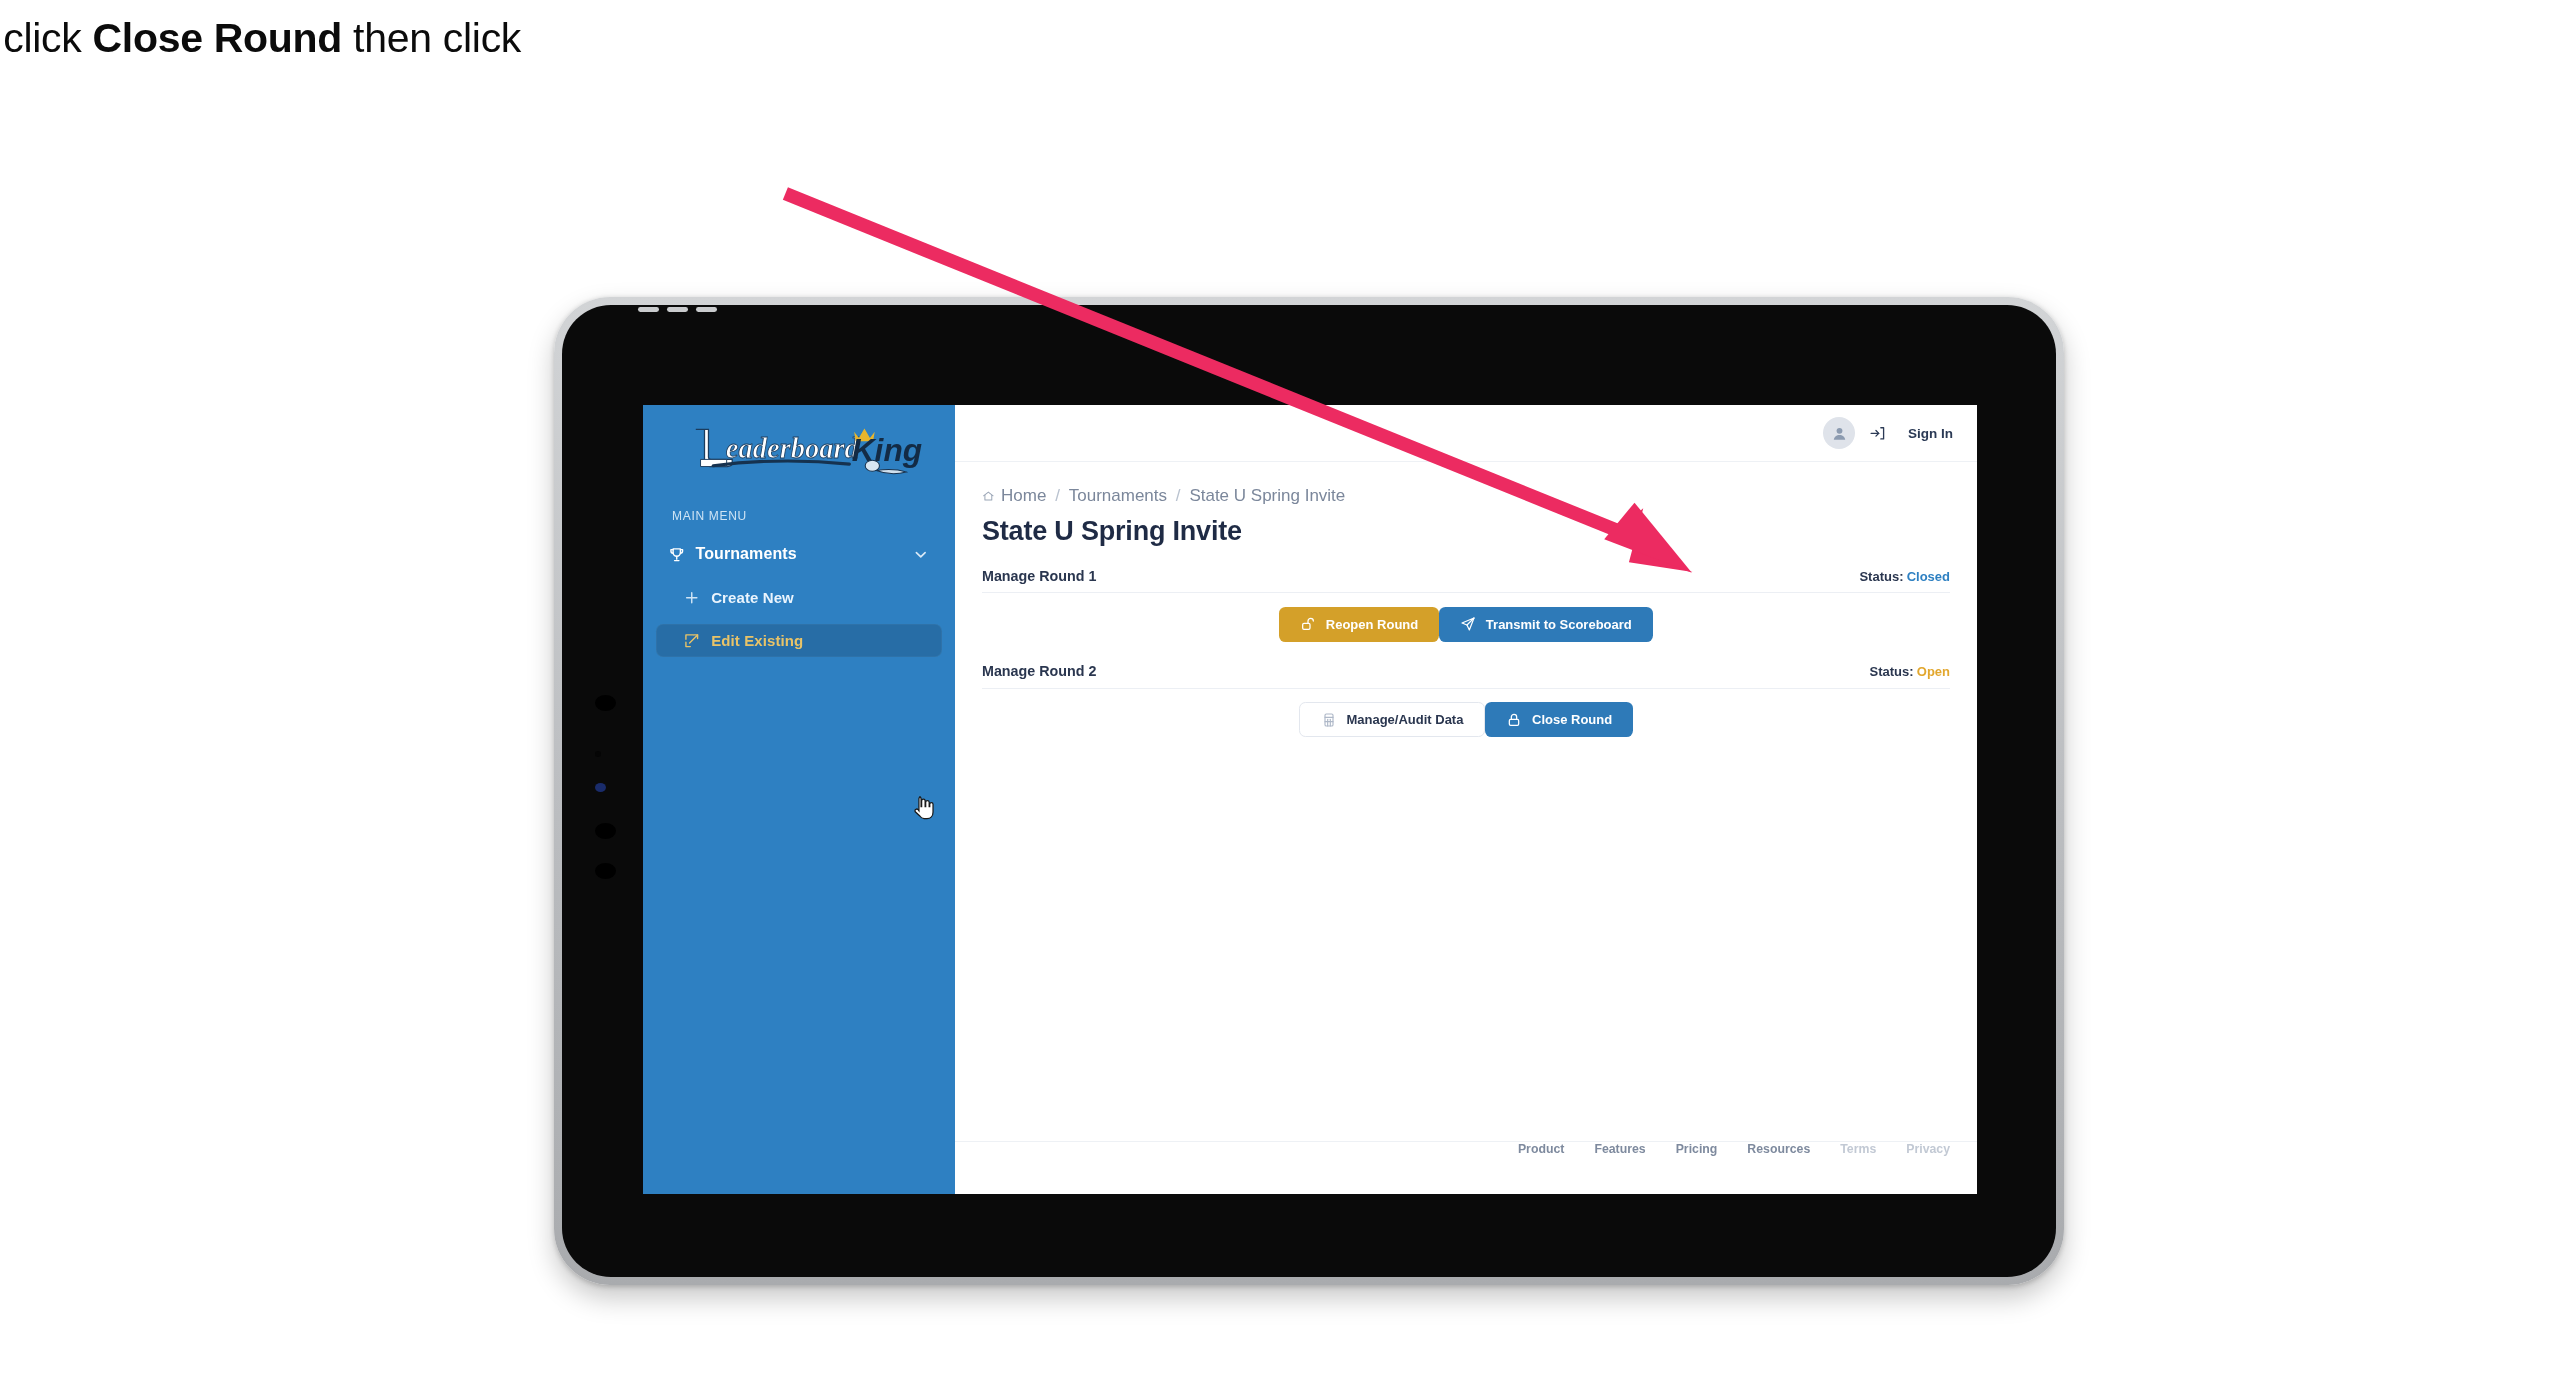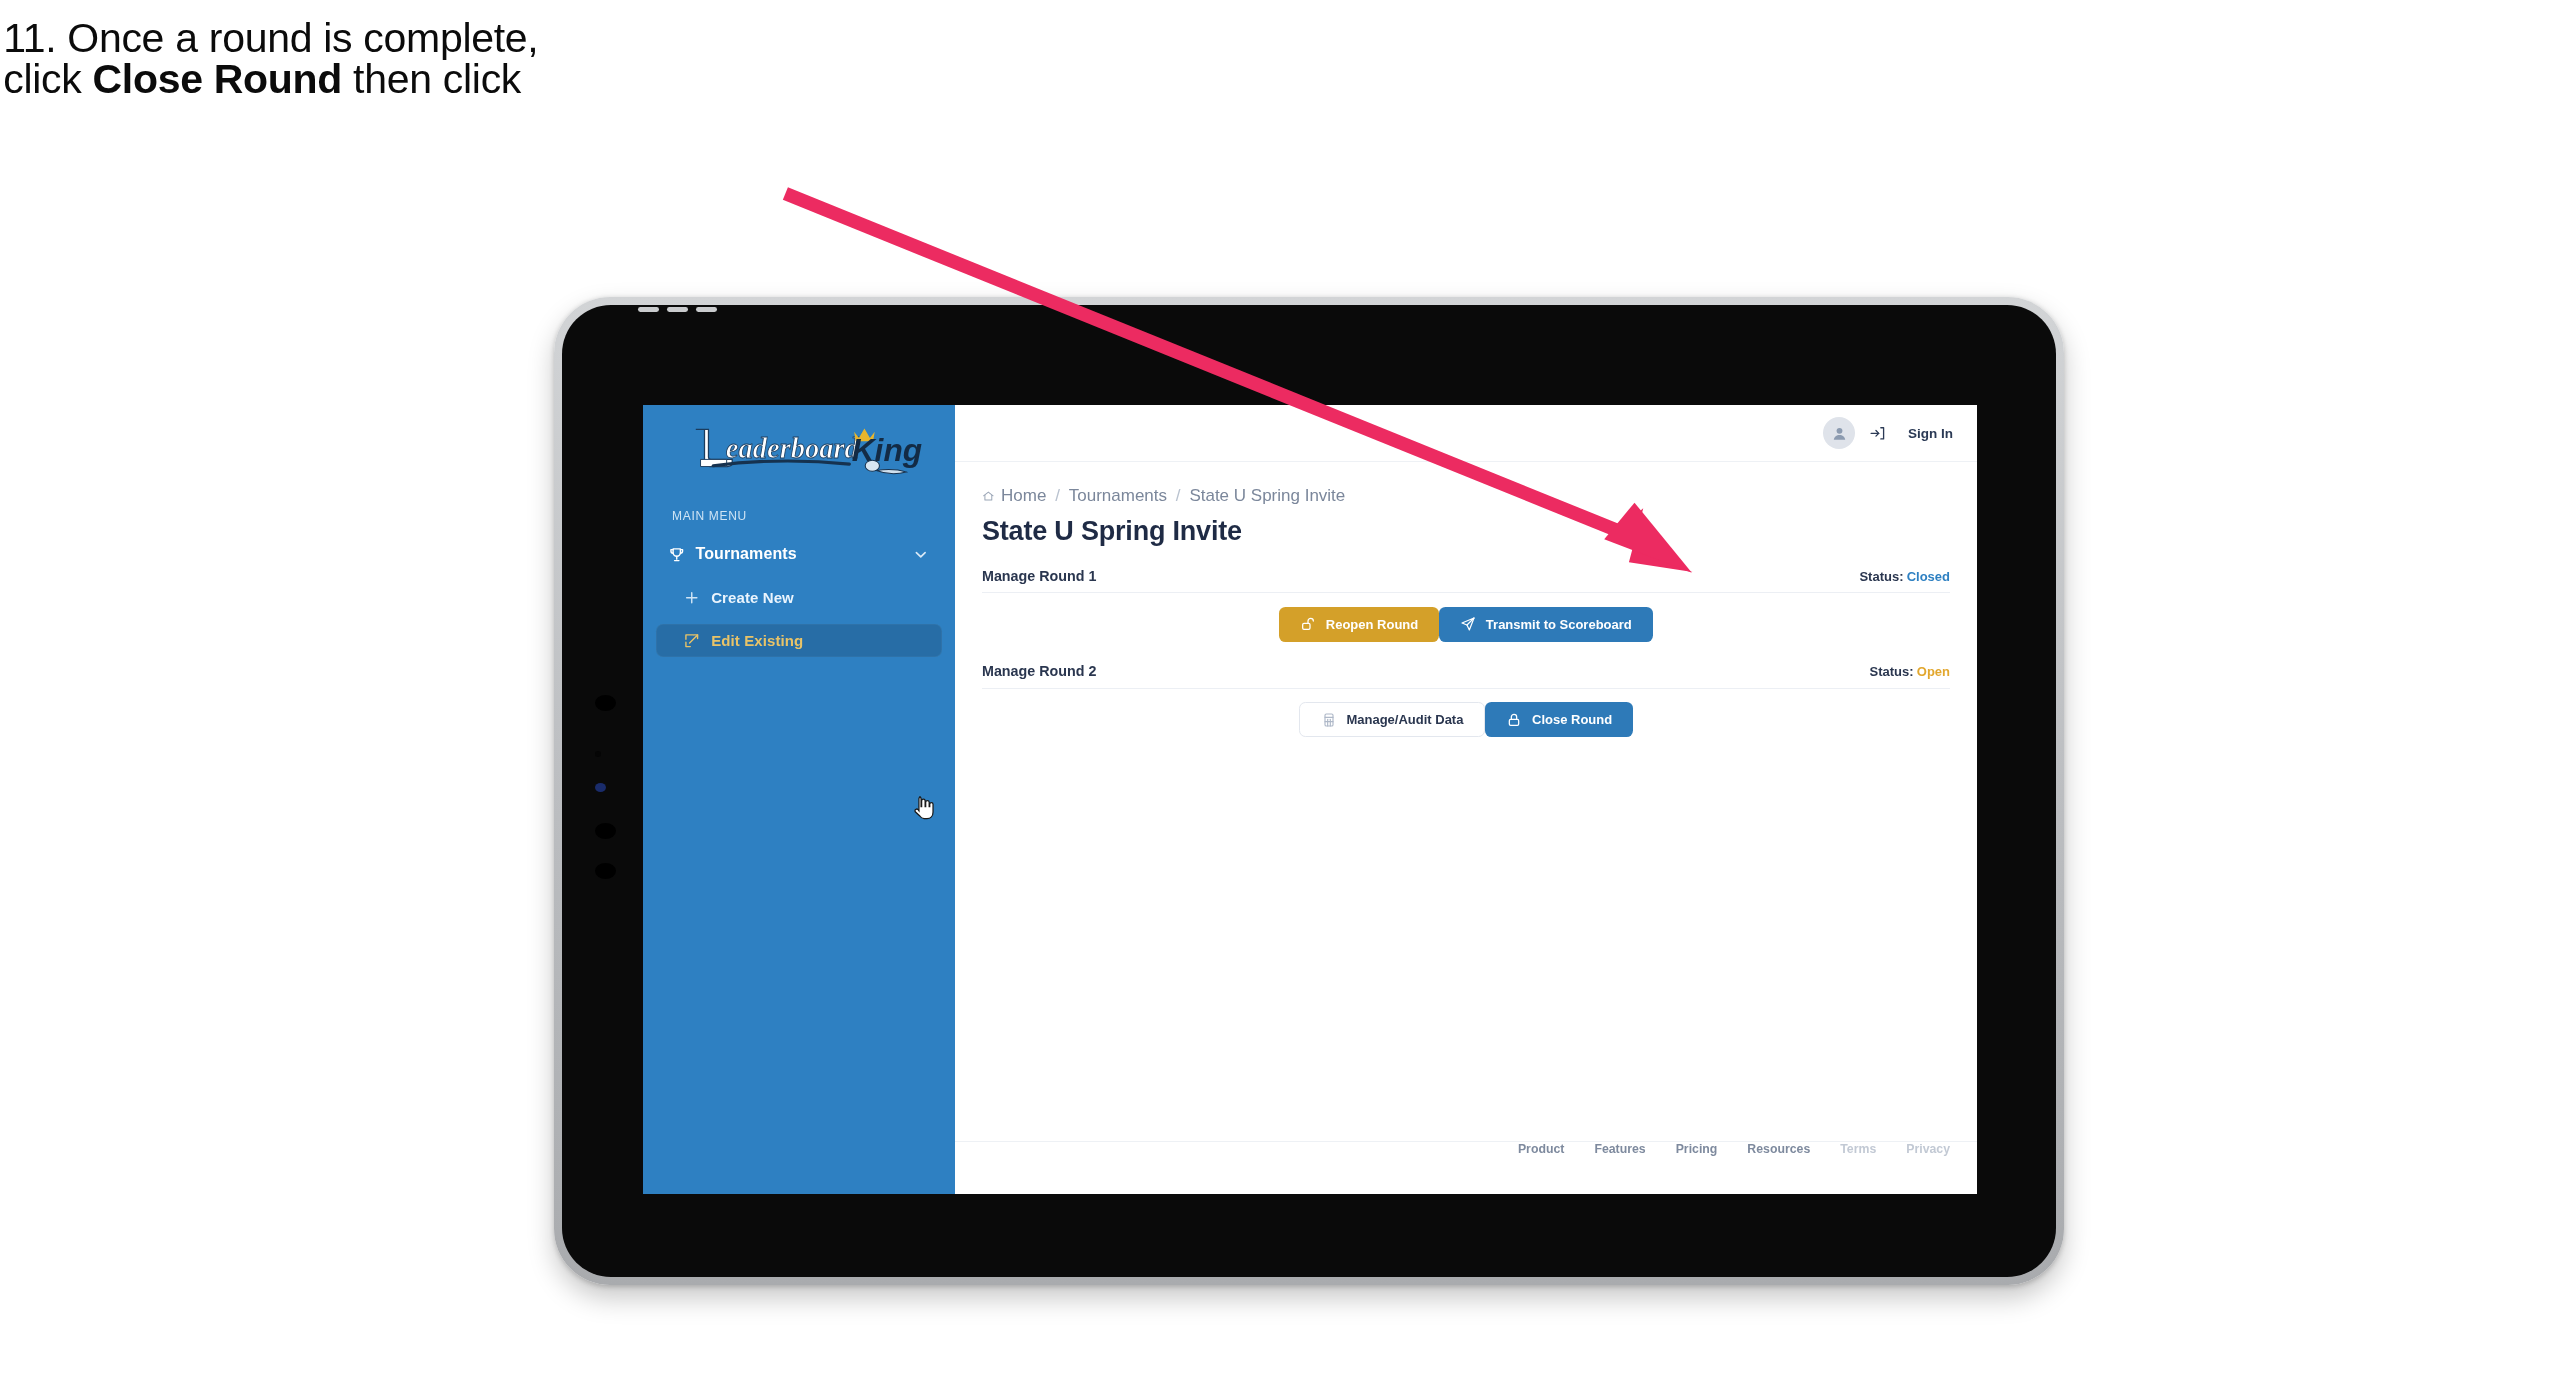--- a/index.html
+++ b/index.html
@@ -130,21 +130,20 @@
   }
   #footer a { font-size: 12.3px; font-weight:700; color:#7e8a9e; text-decoration:none; }
   #footer a.muted { color:#c2c9d4; }
 </style>
 </head>
 <body>
 
 <div id="stage">
 
   <div id="caption">
-    <span class="ln">11. Once a round is complete,</span>
     <span class="ln"><span>click </span><b>Close Round</b><span> then click</span></span>
   </div>
 
   <div id="tablet">
     <div id="tablet-screen">
 
       <div class="speaker-slots">
           <i></i>
           <i></i>
           <i></i>

